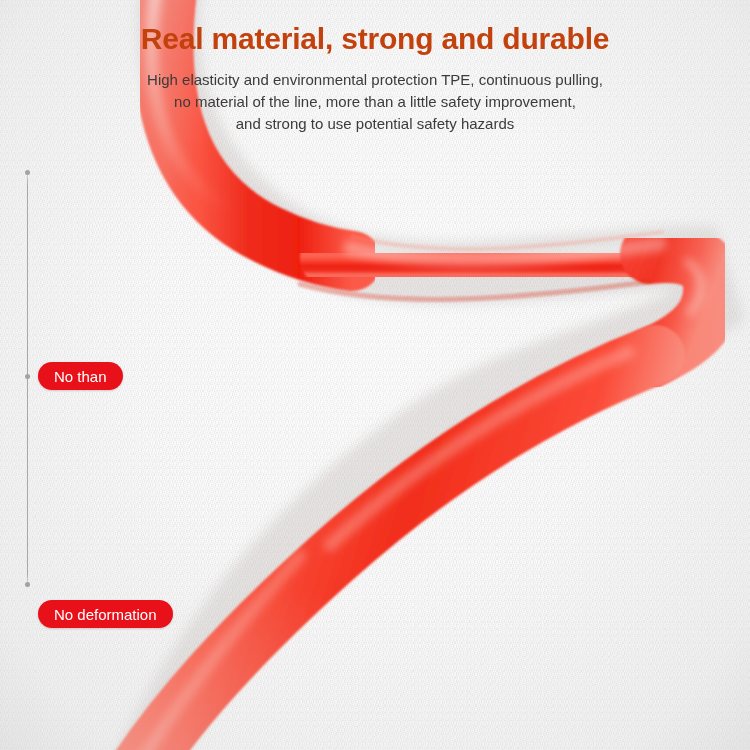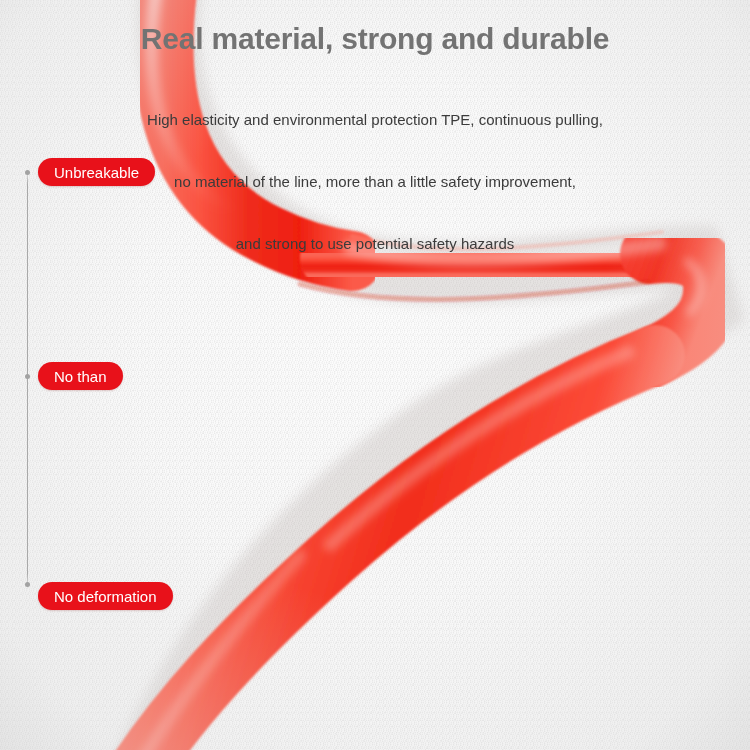--- a/index.html
+++ b/index.html
@@ -70,32 +70,32 @@
     top: 0;
     width: 750px;
     text-align: center;
     pointer-events: none;
   }
   .title {
     margin: 0;
     padding-top: 22px;
     font-size: 30px;
     font-weight: bold;
-    color: #737373;
+    color: #c2410c;
     letter-spacing: -0.2px;
   }
   .subtitle {
     margin: 0;
     padding-top: 13px;
     font-size: 15px;
     line-height: 22px;
     color: #3b3b3b;
     font-weight: normal;
   }
-  .subtitle span { display: block; margin-top: 40px; }
+  .subtitle span { display: block; }
 
   
   .rail {
     position: absolute;
     left: 27px;
     top: 168px;
     width: 1px;
     height: 422px;
     background: linear-gradient(to bottom,
       rgba(170,170,170,0) 0%, rgba(156,156,156,.85) 4%,
@@ -120,21 +120,21 @@
     padding: 0 16px;
     border-radius: 14px;
     background: #e8111a;
     color: #ffffff;
     font-size: 15px;
     white-space: nowrap;
     box-shadow: 0 1px 2px rgba(120,0,5,.18);
   }
   .pill-1 { top: 158px; }
   .pill-2 { top: 362px; }
-  .pill-3 { top: 582px; }
+  .pill-3 { top: 600px; }
 </style>
 </head>
 <body>
 
 <div id="stage">
 
   <div class="paper-base"></div>
   <div class="paper-grain"></div>
 
   <svg id="cable" viewBox="0 0 750 750">
@@ -227,23 +227,20 @@
       <span>and strong to use potential safety hazards</span>
     </p>
   </div>
 
   <div class="rail">
     <div class="rail-dot" style="top:2px"></div>
     <div class="rail-dot" style="top:206px"></div>
     <div class="rail-dot" style="top:414px"></div>
   </div>
 
-  <div class="pill pill-1">
-    <span>Unbreakable</span>
-  </div>
   <div class="pill pill-2">
     <span>No than</span>
   </div>
   <div class="pill pill-3">
     <span>No deformation</span>
   </div>
 
 </div>
 
 </body></html>

